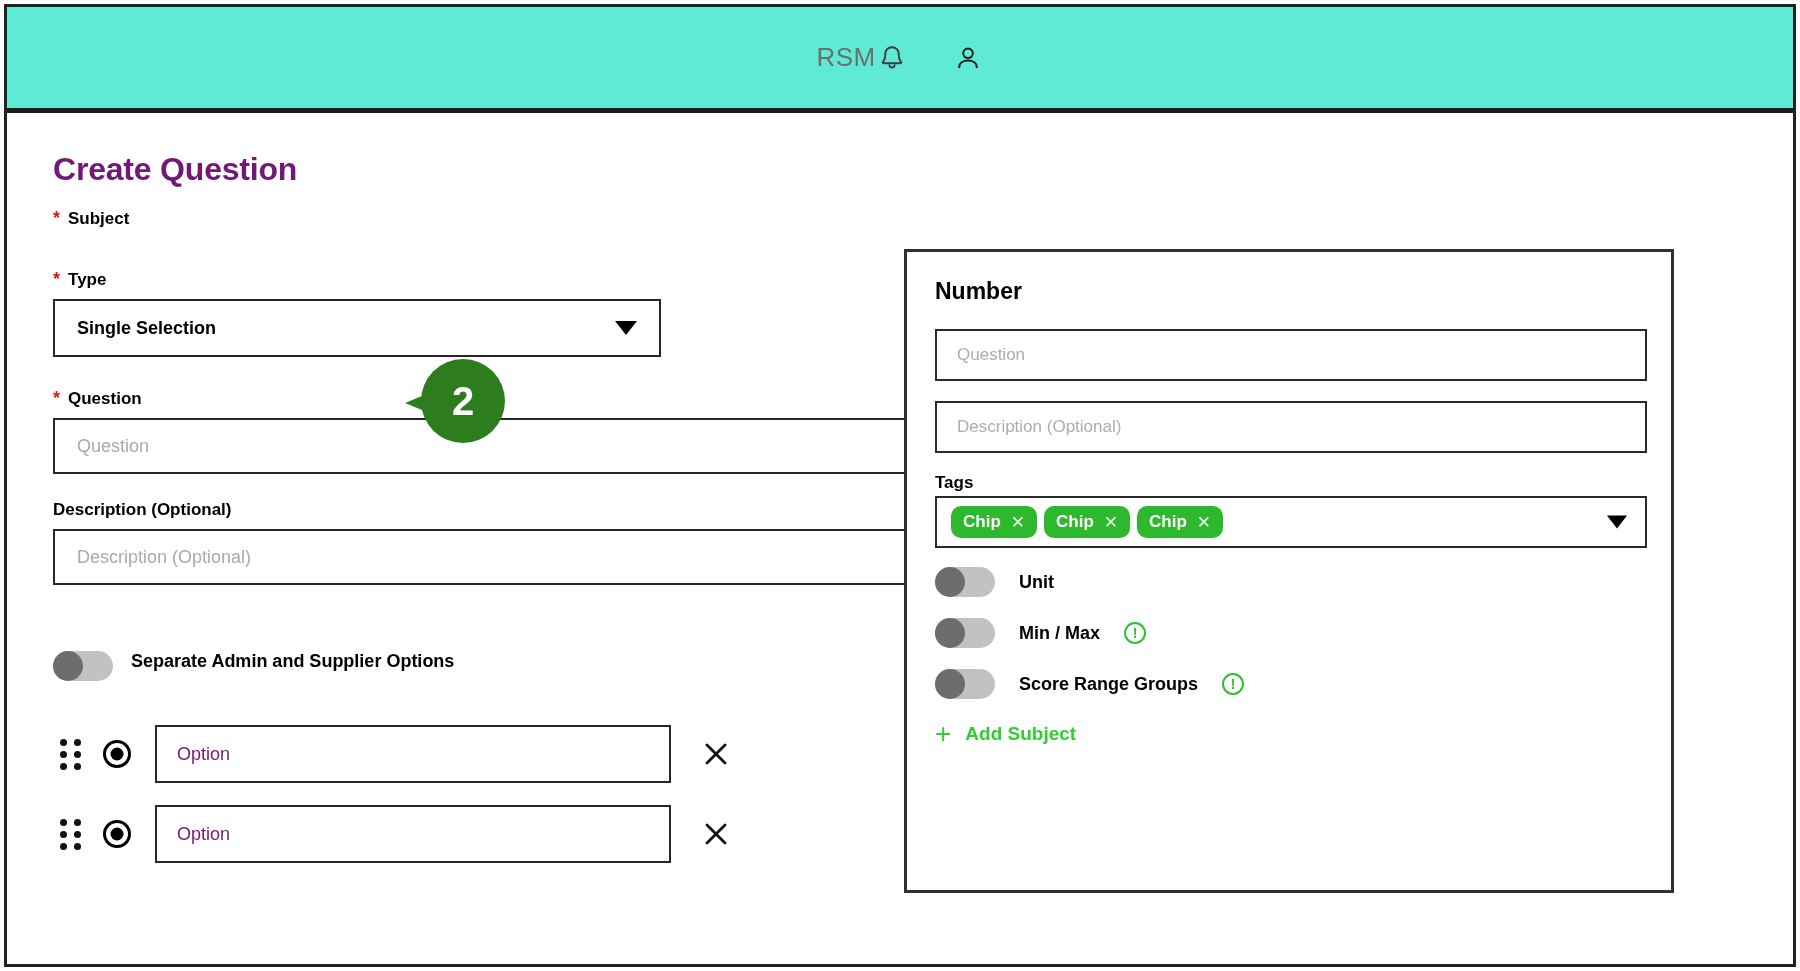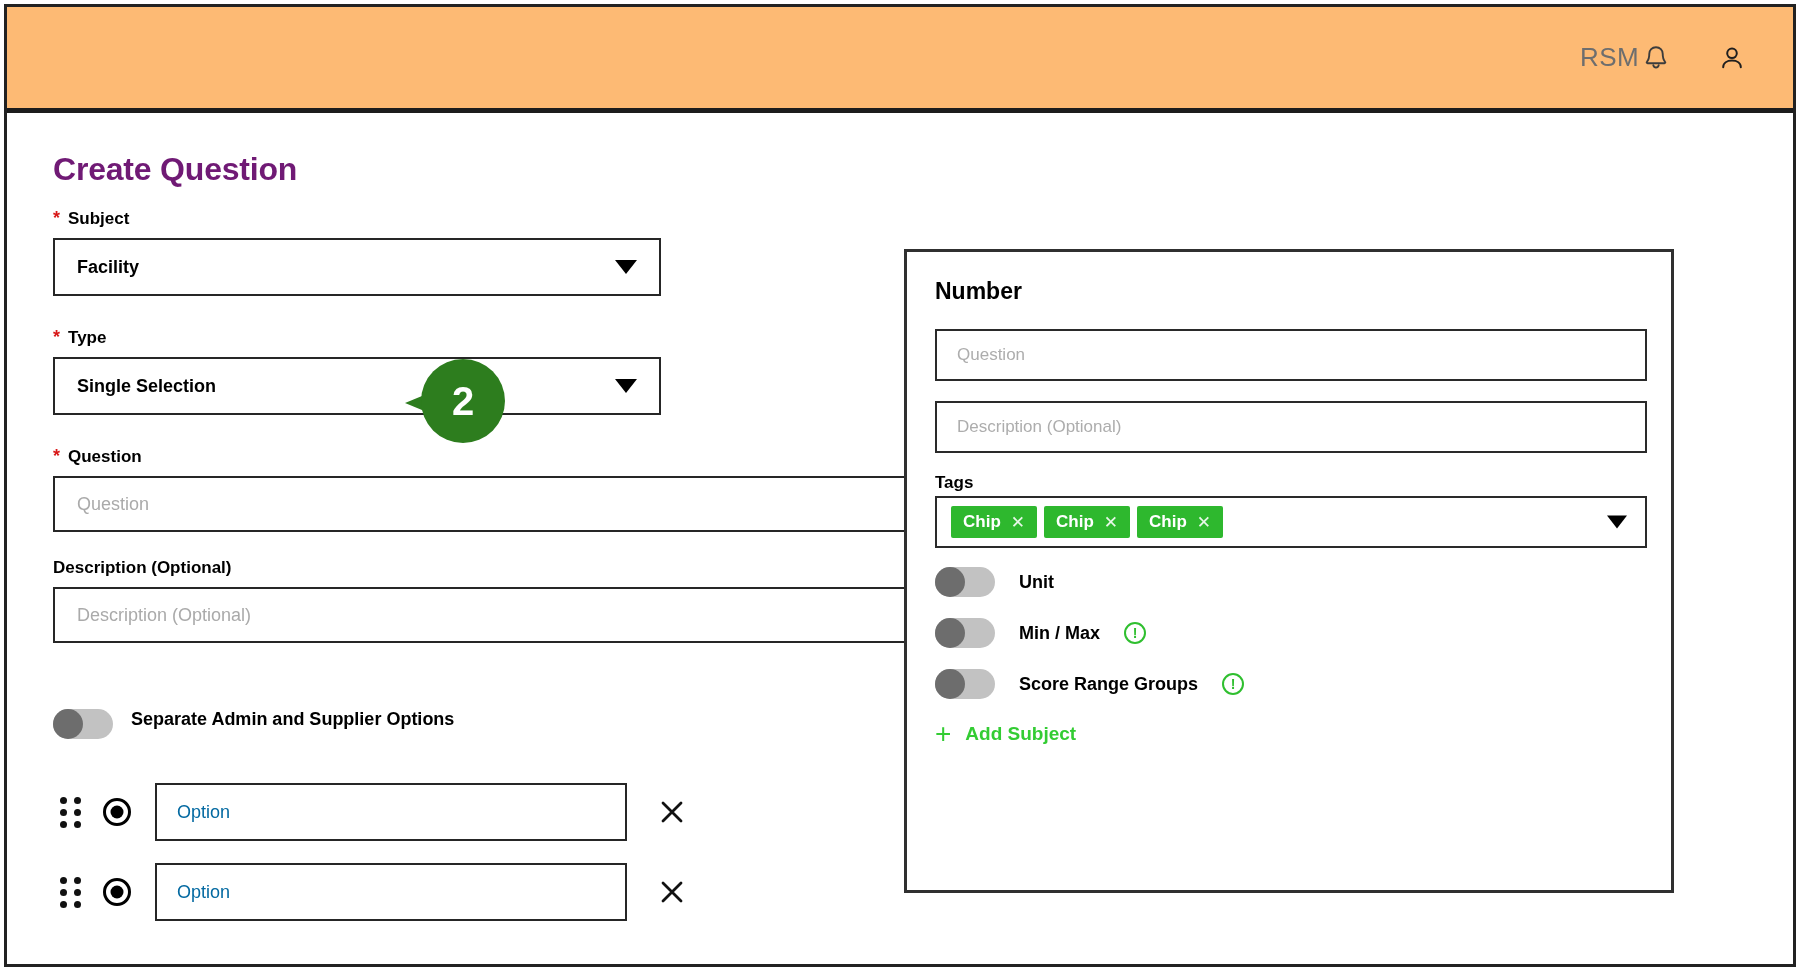--- a/index.html
+++ b/index.html
@@ -20,25 +20,25 @@
     border: 3px solid #222222;
     background: #ffffff;
     overflow: hidden;
   }
 
   
   #topbar {
     position: absolute;
     left: 0; top: 0;
     width: 100%; height: 106px;
-    background: #fdba74;
+    background: #5eead4;
     border-bottom: 5px solid #1c1c1c;
     display: flex;
     align-items: center;
-    justify-content: flex-end;
+    justify-content: center;
     padding: 0 44px 0 46px;
   }
   #brand {
     font-size: 26px;
     font-weight: 400;
     color: #6e6e6e;
     letter-spacing: 0.4px;
   }
   #topbar-actions {
     display: flex;
@@ -206,29 +206,29 @@
   .radio::after {
     content: "";
     position: absolute;
     left: 50%; top: 50%;
     transform: translate(-50%, -50%);
     width: 13px; height: 13px;
     border-radius: 50%;
     background: #000000;
   }
   .option-input {
-    width: 472px;
+    width: 516px;
     height: 58px;
     border: 2px solid #262626;
     background: #ffffff;
     display: flex;
     align-items: center;
     padding: 0 20px;
     font-size: 18px;
-    color: #0369a1;
+    color: #701a75;
     flex: none;
     cursor: text;
   }
   .remove-x {
     margin-left: 28px;
     width: 34px; height: 34px;
     display: flex; align-items: center; justify-content: center;
     cursor: pointer;
     flex: none;
   }
@@ -286,21 +286,21 @@
   .chip {
     height: 32px;
     background: #2eb82e;
     color: #ffffff;
     font-size: 17px;
     font-weight: bold;
     display: flex;
     align-items: center;
     gap: 10px;
     padding: 0 12px;
-    border-radius: 2px;
+    border-radius: 10px;
   }
   .chip-x {
     font-size: 17px;
     font-weight: 400;
     color: #e8f7e8;
     cursor: pointer;
   }
   #tags-caret {
     position: absolute;
     right: 18px; top: 50%;
@@ -411,24 +411,20 @@
   <div id="content">
 
     <div id="page-title">Create Question</div>
 
     <div id="form-col">
 
       <div class="field-label">
         <span class="req-star">*</span>
         <span>Subject</span>
       </div>
-      <div class="select-box">
-        <span>Facility</span>
-        <span class="caret"></span>
-      </div>
 
       <div class="gap-32"></div>
 
       <div class="field-label">
         <span class="req-star">*</span>
         <span>Type</span>
       </div>
       <div class="select-box">
         <span>Single Selection</span>
         <span class="caret"></span>

